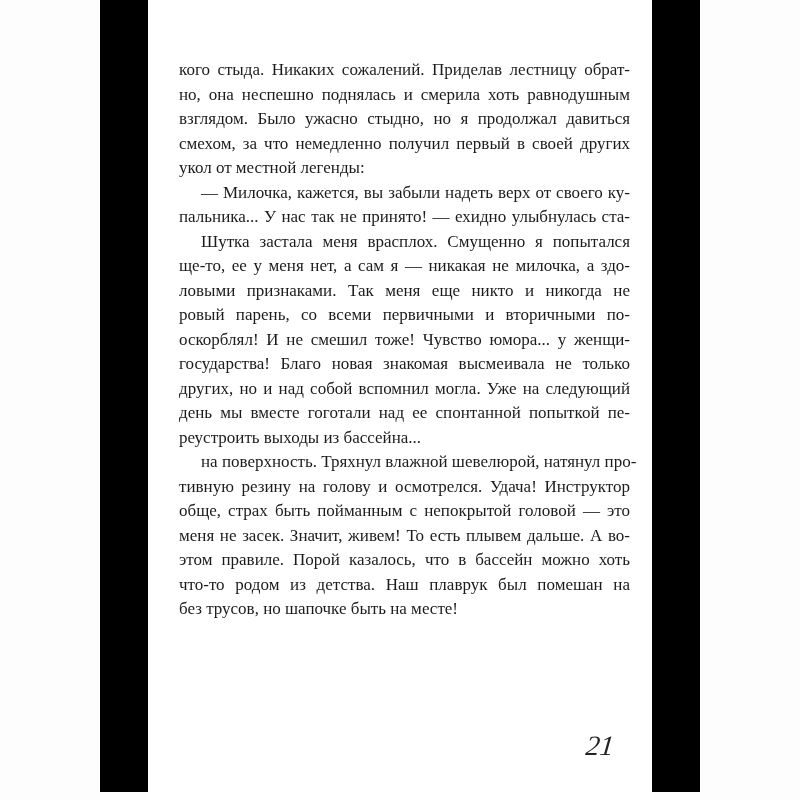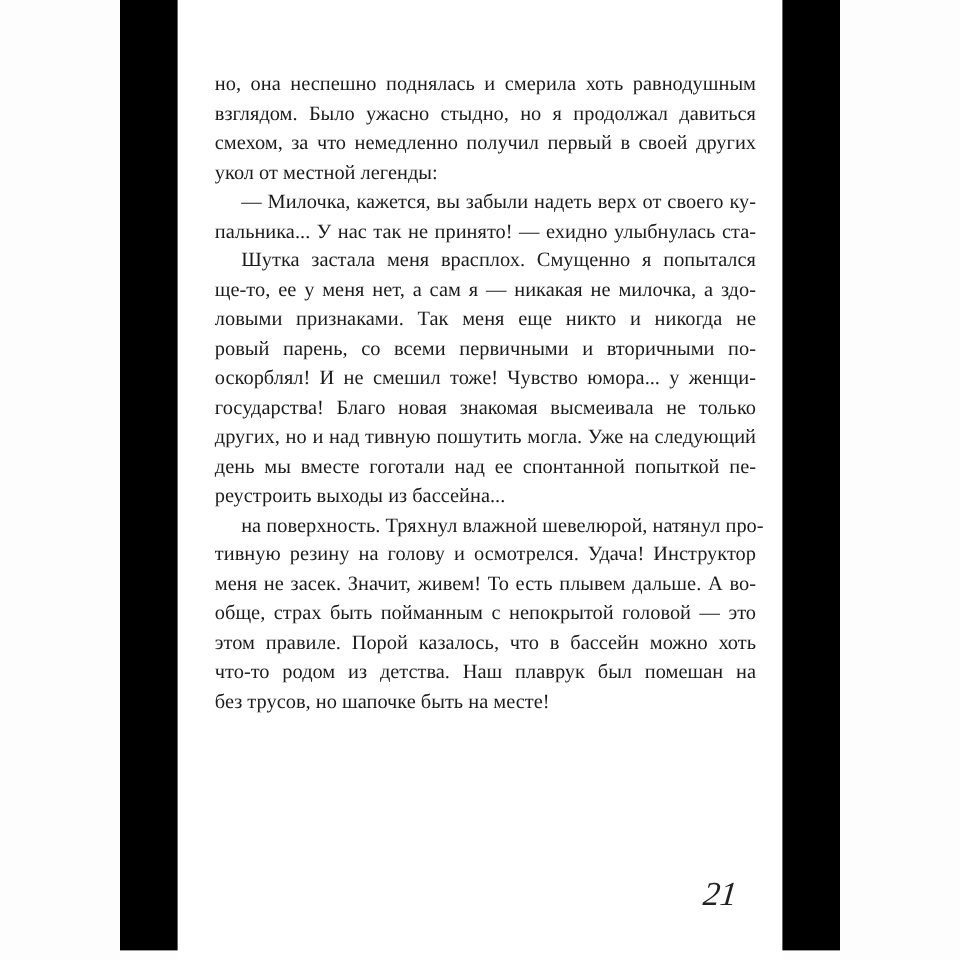--- a/index.html
+++ b/index.html
@@ -65,44 +65,45 @@
 </style>
 </head>
 <body>
 
 <div class="scan-page"></div>
 <div class="scan-edge left"></div>
 <div class="scan-edge right"></div>
 
 <div class="text-block">
     <div class="paragraph">
+      <div class="line">кого стыда. Никаких сожалений. Приделав лестницу обрат-</div>
       <div class="line">но, она неспешно поднялась и смерила хоть равнодушным</div>
       <div class="line">взглядом. Было ужасно стыдно, но я продолжал давиться</div>
       <div class="line">смехом, за что немедленно получил первый в своей других</div>
       <div class="line last">укол от местной легенды:</div>
     </div>
     <div class="paragraph indent">
       <div class="line">— Милочка, кажется, вы забыли надеть верх от своего ку-</div>
       <div class="line">пальника... У нас так не принято! — ехидно улыбнулась ста-</div>
     </div>
     <div class="paragraph indent">
       <div class="line">Шутка застала меня врасплох. Смущенно я попытался</div>
       <div class="line">ще-то, ее у меня нет, а сам я — никакая не милочка, а здо-</div>
       <div class="line">ловыми признаками. Так меня еще никто и никогда не</div>
       <div class="line">ровый парень, со всеми первичными и вторичными по-</div>
       <div class="line">оскорблял! И не смешил тоже! Чувство юмора... у женщи-</div>
       <div class="line">государства! Благо новая знакомая высмеивала не только</div>
-      <div class="line">других, но и над тивную пошутить могла. Уже на следующий</div>
+      <div class="line">других, но и над собой вспомнил могла. Уже на следующий</div>
       <div class="line">день мы вместе гоготали над ее спонтанной попыткой пе-</div>
       <div class="line last">реустроить выходы из бассейна...</div>
     </div>
     <div class="paragraph indent">
       <div class="line">на поверхность. Тряхнул влажной шевелюрой, натянул про-</div>
       <div class="line">тивную резину на голову и осмотрелся. Удача! Инструктор</div>
+      <div class="line">обще, страх быть пойманным с непокрытой головой — это</div>
       <div class="line">меня не засек. Значит, живем! То есть плывем дальше. А во-</div>
-      <div class="line">обще, страх быть пойманным с непокрытой головой — это</div>
       <div class="line">этом правиле. Порой казалось, что в бассейн можно хоть</div>
       <div class="line">что-то родом из детства. Наш плаврук был помешан на</div>
       <div class="line last">без трусов, но шапочке быть на месте!</div>
     </div>
   </div>
 
 <div class="page-number">21</div>
 
 </body></html>

